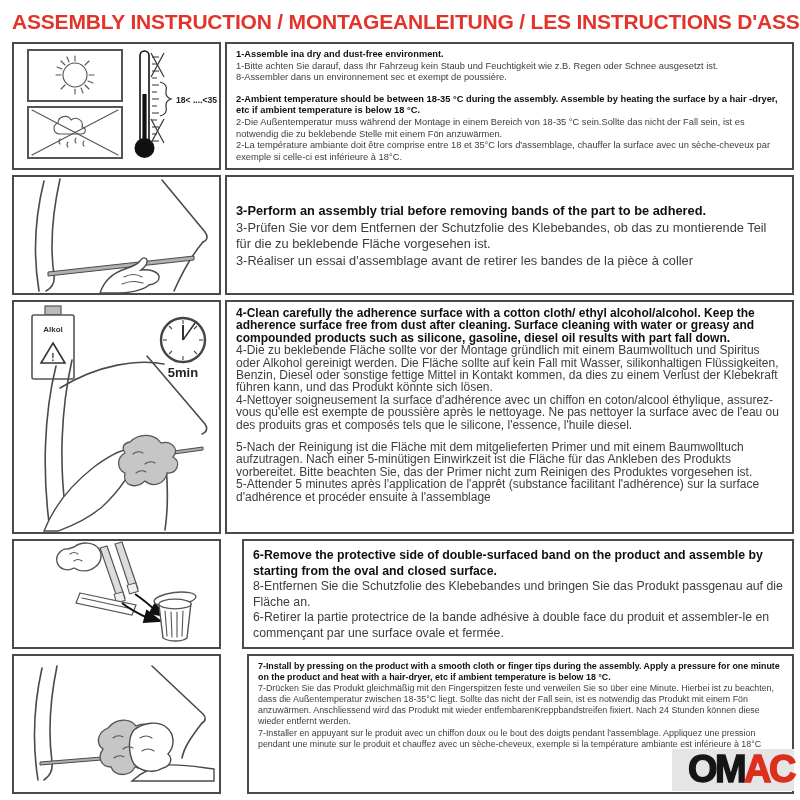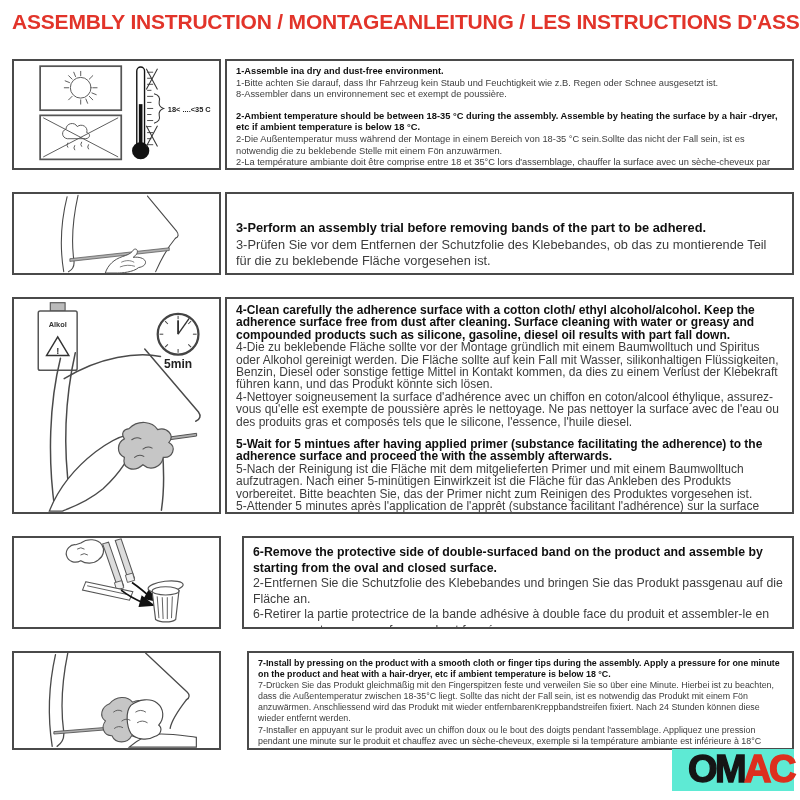--- a/index.html
+++ b/index.html
@@ -2,39 +2,39 @@
 <html><head>
 <meta charset="utf-8">
 <style>
   html,body{margin:0;padding:0;background:#ffffff;}
   body{width:800px;height:800px;position:relative;overflow:hidden;
        font-family:"Liberation Sans", sans-serif;-webkit-font-smoothing:antialiased;}
   .page{position:absolute;inset:0;padding:6px 6px 0 12px;box-sizing:border-box;}
   .title{color:#e2342a;font-weight:bold;font-size:21px;letter-spacing:-0.2px;
          text-align:center;margin:4px 0 8px 0;white-space:nowrap;}
   .row{display:flex;gap:4px;margin-bottom:5px;}
-  .cell{border:2px solid #4a4a4a;background:#fff;box-sizing:border-box;margin-top:17px;}
+  .cell{border:2px solid #4a4a4a;background:#fff;box-sizing:border-box;}
   .illus{width:209px;flex:0 0 209px;overflow:hidden;}
   .illus svg{display:block;width:100%;height:100%;}
   .txt{flex:1;padding:5px 9px;overflow:hidden;}
   .txt p{margin:0;color:#3d3d3d;}
   .txt p.b{color:#101010;font-weight:bold;}
   .sec + .sec{margin-top:10px;}
   
   .r1 .txt p{font-size:9.3px;line-height:11.6px;}
   .r2 .txt{padding-top:26px;}
   .r2 .txt p{font-size:12.8px;line-height:16.5px;}
   .r3 .txt p{font-size:12px;line-height:12.4px;}
   .r4 .txt{padding-top:7px;}
   .r4 .txt p{font-size:12.3px;line-height:15.5px;}
   .r5 .txt p{font-size:8.9px;line-height:11.1px;}
-  .r1{height:128px;} .r2{height:100px;} .r3{height:234px;}
-  .r4{height:110px;gap:21px;} .r5{height:116px;margin-bottom:0;gap:26px;}
+  .r1{height:128px;} .r2{height:120px;} .r3{height:234px;}
+  .r4{height:110px;gap:21px;} .r5{height:140px;margin-bottom:0;gap:26px;}
   
-  .logo{position:absolute;top:749px;right:6px;background:#5eead4;padding:2px 0 4px 16px;
+  .logo{position:absolute;top:749px;right:6px;background:#e5e5e5;padding:2px 0 4px 16px;
         font-weight:bold;font-size:38px;line-height:36px;letter-spacing:-2.5px;
         white-space:nowrap;}
   .logo .lb{color:#151515;-webkit-text-stroke:1.4px #151515;}
   .logo .lr{color:#dd2f1e;-webkit-text-stroke:1.4px #dd2f1e;}
   .ln{stroke:#4a4a4a;fill:none;stroke-width:1.6;stroke-linecap:round;stroke-linejoin:round;}
   .thin{stroke:#555;fill:none;stroke-width:1.1;stroke-linecap:round;}
 </style>
 </head>
 <body>
 
@@ -174,21 +174,20 @@
         <path class="thin" d="M119,152 q5,-4 10,-1 M131,162 q5,-4 10,-1 M122,171 q5,-4 10,-1"></path>
       </svg>
     </div>
     <div class="cell txt">
       <div class="sec">
         <p class="b">4-Clean carefully the adherence surface with a cotton cloth/ ethyl alcohol/alcohol. Keep the adherence surface free from dust after cleaning. Surface cleaning with water or greasy and compounded products such as silicone, gasoline, diesel oil results with part fall down.</p>
         <p>4-Die zu beklebende Fläche sollte vor der Montage gründlich mit einem Baumwolltuch und Spiritus oder Alkohol gereinigt werden. Die Fläche sollte auf kein Fall mit Wasser, silikonhaltigen Flüssigkeiten, Benzin, Diesel oder sonstige fettige Mittel in Kontakt kommen, da dies zu einem Verlust der Klebekraft führen kann, und das Produkt könnte sich lösen.</p>
         <p>4-Nettoyer soigneusement la surface d'adhérence avec un chiffon en coton/alcool éthylique, assurez-vous qu'elle est exempte de poussière après le nettoyage. Ne pas nettoyer la surface avec de l'eau ou des produits gras et composés tels que le silicone, l'essence, l'huile diesel.</p>
       </div>
       <div class="sec">
-        <p class="b">5-Wait for 5 mintues after having applied primer (substance facilitating the adherence) to the adherence surface and proceed the with the assembly afterwards.</p>
         <p>5-Nach der Reinigung ist die Fläche mit dem mitgelieferten Primer und mit einem Baumwolltuch aufzutragen. Nach einer 5-minütigen Einwirkzeit ist die Fläche für das Ankleben des Produkts vorbereitet. Bitte beachten Sie, das der Primer nicht zum Reinigen des Produktes vorgesehen ist.</p>
         <p>5-Attender 5 minutes après l'application de l'apprêt (substance facilitant l'adhérence) sur la surface d'adhérence et procéder ensuite à l'assemblage</p>
       </div>
     </div>
   </div>
 
   <div class="row r4">
     <div class="cell illus">
       <svg viewBox="0 0 205 106">
         <path d="M60,6 C68,0 80,1 85,8 C89,14 87,22 81,26 C75,31 66,31 60,27 C53,31 45,28 43,21 C41,14 48,7 54,8 Z" fill="#ffffff" stroke="#555" stroke-width="1.4"></path>
@@ -209,21 +208,21 @@
           <ellipse cx="161" cy="58" rx="21" ry="6.5" fill="#fff" stroke="#555" stroke-width="1.4" transform="rotate(-7 161 58)"></ellipse>
           <path d="M145,64 L149,97 C155,101 168,101 173,97 L177,62" fill="#ffffff" stroke="#555" stroke-width="1.4"></path>
           <path class="thin" d="M151,70 L153,95 M157,71 L158,96 M163,71 L163,96 M169,70 L168,95"></path>
           <ellipse cx="161" cy="63" rx="16" ry="4.8" fill="#fff" stroke="#555" stroke-width="1.2"></ellipse>
         </g>
       </svg>
     </div>
     <div class="cell txt">
       <div class="sec">
         <p class="b">6-Remove the protective side of double-surfaced band on the product and assemble by starting from the oval and closed surface.</p>
-        <p>2-Entfernen Sie die Schutzfolie des Klebebandes und bringen Sie das Produkt passgenau auf die Fläche an.</p>
+        <p>8-Entfernen Sie die Schutzfolie des Klebebandes und bringen Sie das Produkt passgenau auf die Fläche an.</p>
         <p>6-Retirer la partie protectrice de la bande adhésive à double face du produit et assembler-le en commençant par une surface ovale et fermée.</p>
       </div>
     </div>
   </div>
 
   <div class="row r5">
     <div class="cell illus">
       <svg viewBox="0 0 205 116">
         <path class="ln" d="M28,2 C20,38 18,76 24,114"></path>
         <path class="ln" d="M43,0 C36,34 34,66 38,96 C39,104 36,110 30,114"></path>

